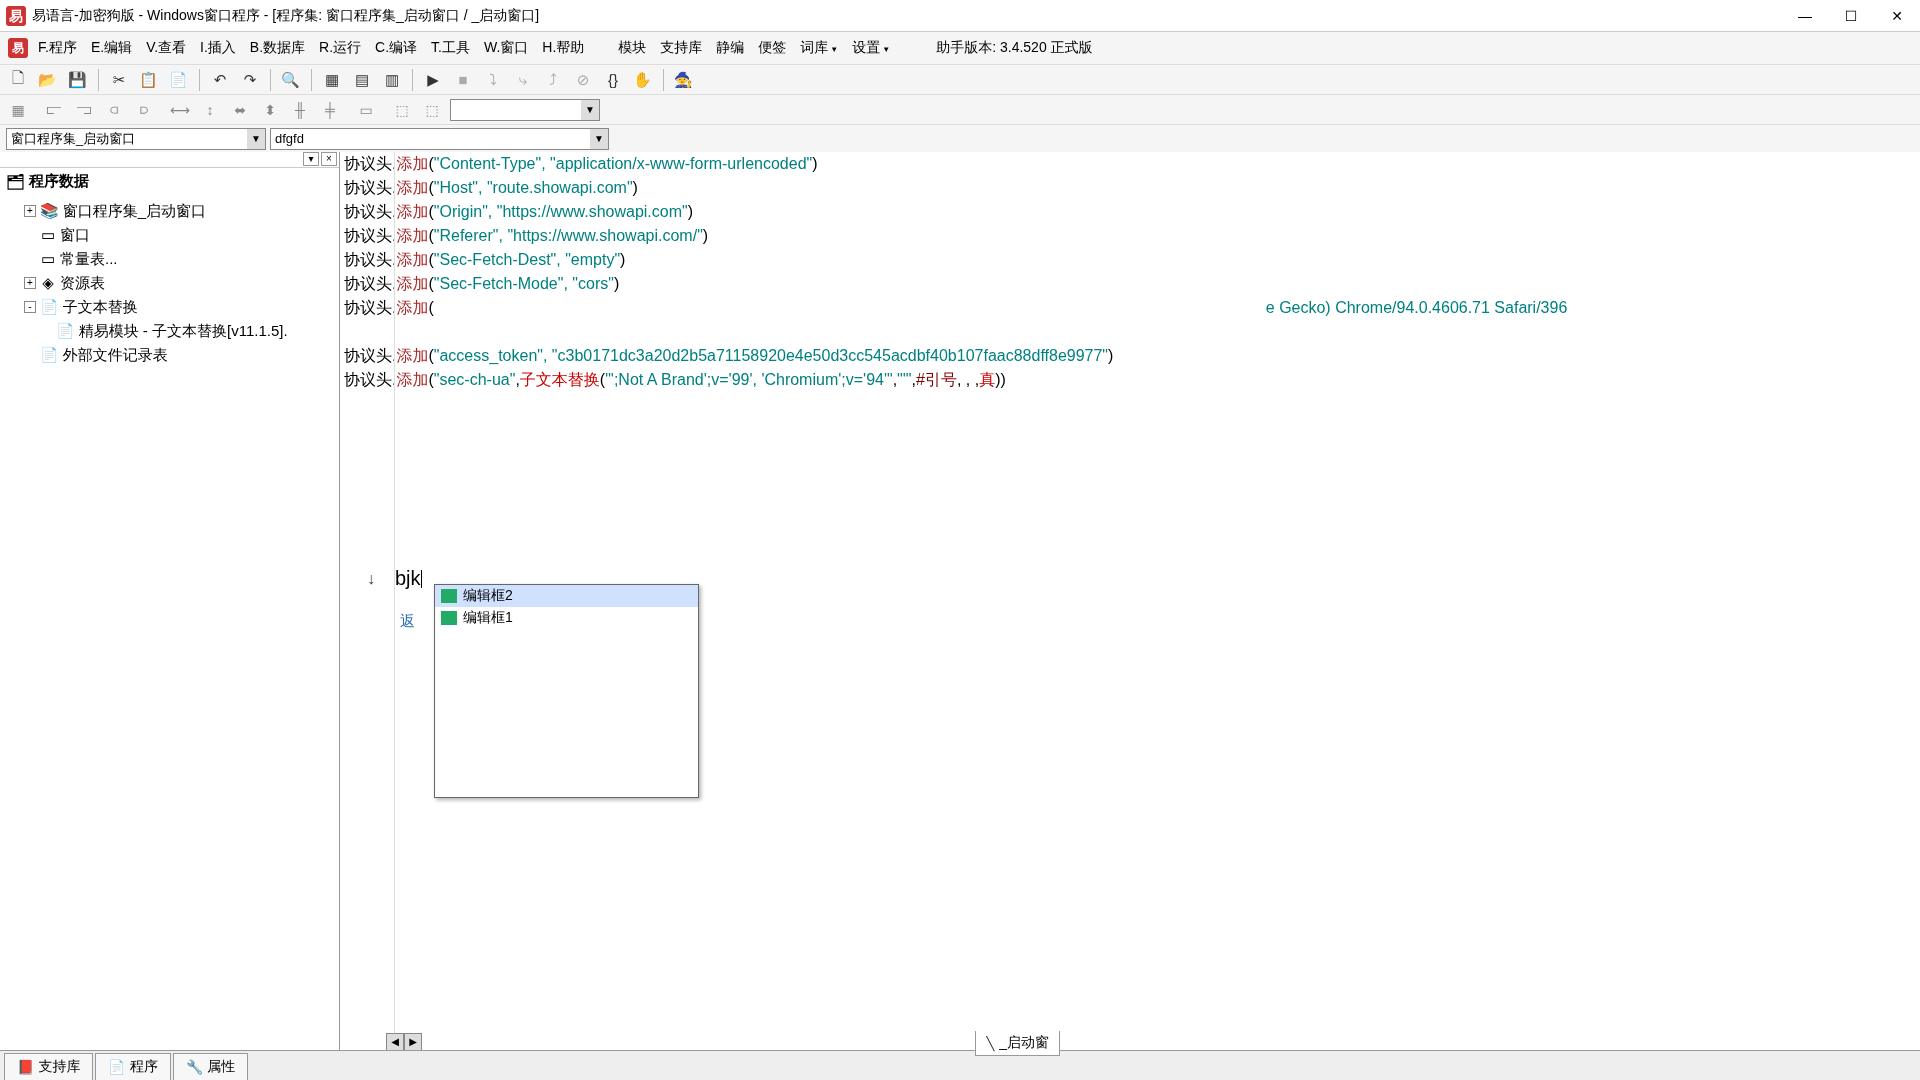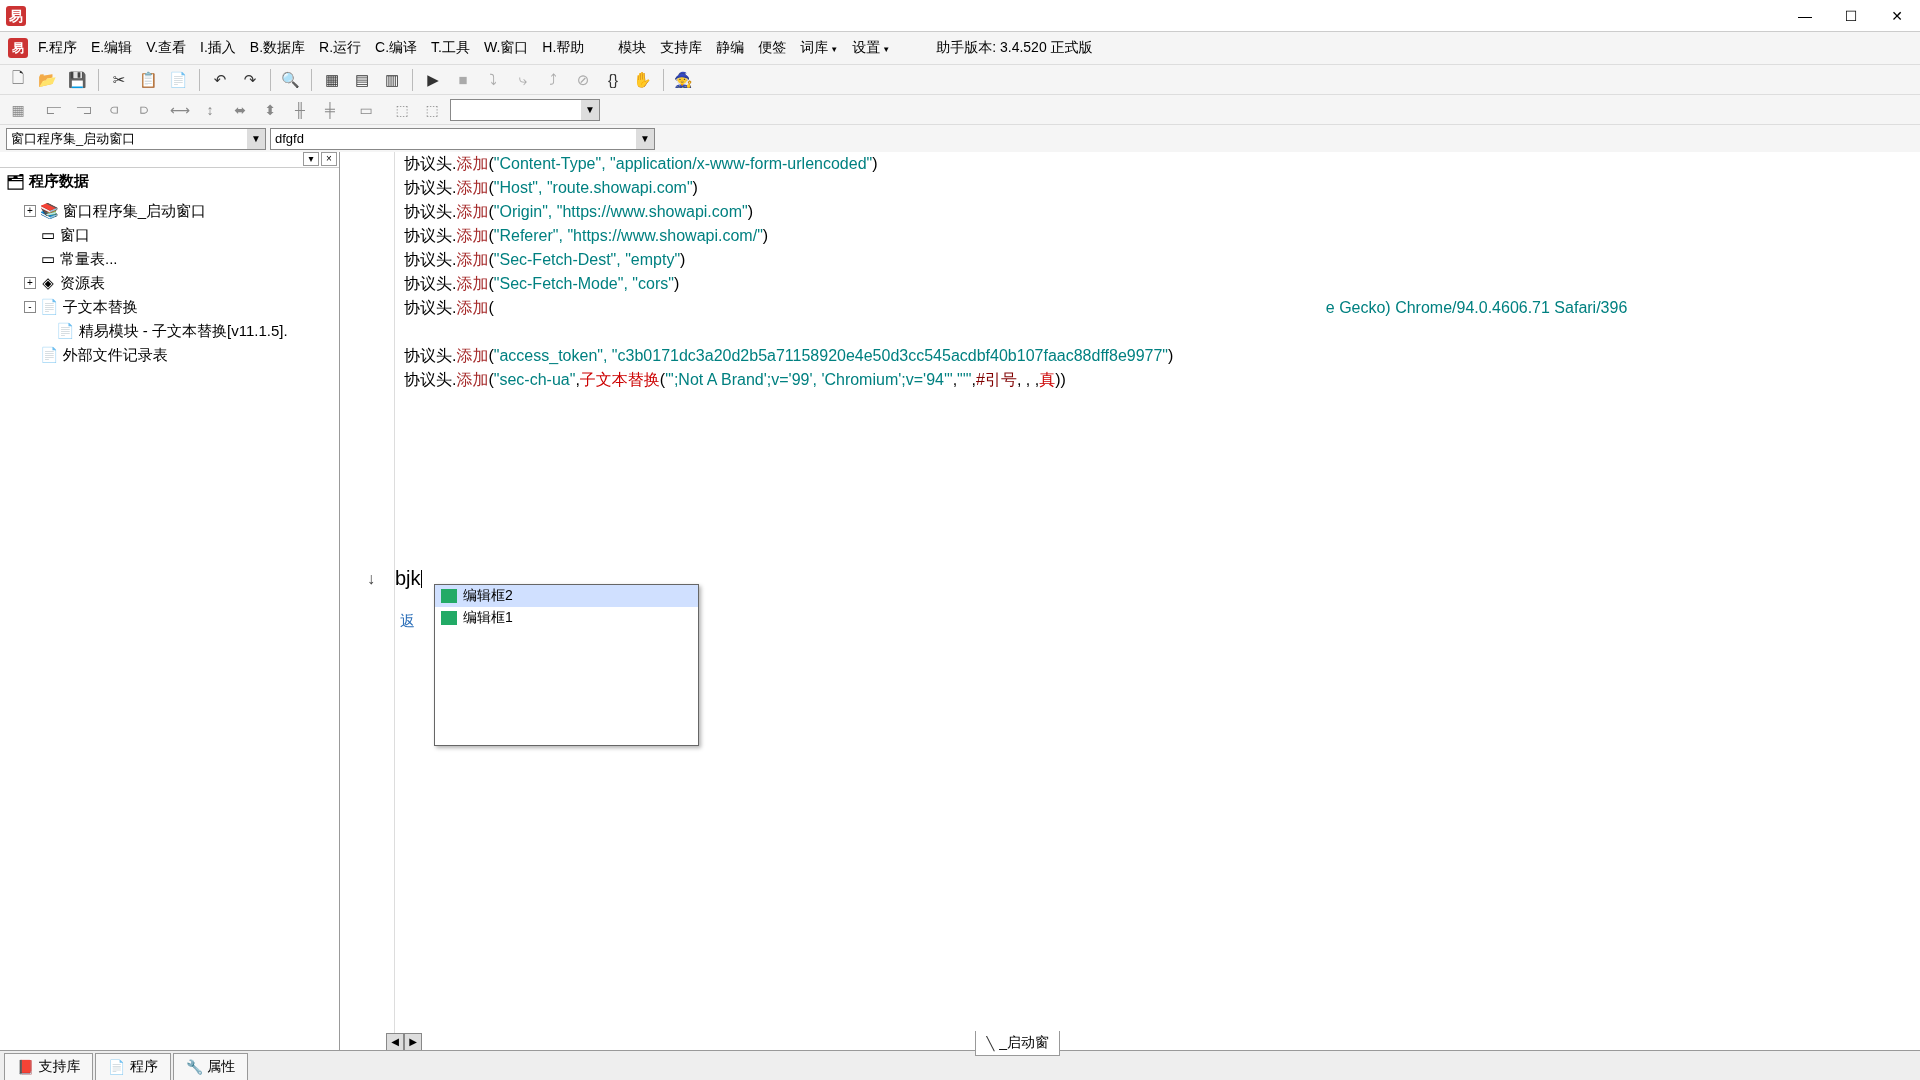--- a/index.html
+++ b/index.html
@@ -18,62 +18,63 @@
 .toolbar1 .tb { width: 24px; height: 24px; border: 1px solid transparent; display: flex; align-items: center; justify-content: center; font-size: 15px; color: #333; }
 .toolbar1 .sep { width: 1px; height: 22px; background: #bbb; margin: 0 2px; }
 .toolbar2 { height: 30px; background: #f5f5f5; border-top: 1px solid #ddd; display: flex; align-items: center; padding: 0 6px; gap: 6px; }
 .toolbar2 .tb { width: 24px; height: 24px; display: flex; align-items: center; justify-content: center; font-size: 14px; color: #888; }
 .toolbar2 .combo { width: 150px; height: 22px; border: 1px solid #888; background: #fff; display: flex; align-items: center; }
 .toolbar2 .combo .arrow { margin-left: auto; width: 18px; height: 20px; background: #ddd; text-align: center; font-size: 10px; line-height: 20px; }
 .navbar { height: 28px; background: #f5f5f5; border-top: 1px solid #ddd; display: flex; align-items: center; padding: 0 6px; gap: 4px; }
 .navbar .combo { height: 22px; border: 1px solid #888; background: #fff; display: flex; align-items: center; padding-left: 4px; font-size: 13px; }
 .navbar .combo .arrow { margin-left: auto; width: 18px; height: 20px; background: #ddd; text-align: center; font-size: 10px; line-height: 20px; }
 .navbar .c1 { width: 260px; }
-.navbar .c2 { width: 385px; justify-content: center; }
+.navbar .c2 { width: 339px; justify-content: center; }
 .main { display:flex; height: calc(1080px - 32px - 32px - 30px - 30px - 28px - 30px); }
 .sidebar { width: 340px; border-right: 1px solid #999; background: #fff; position: relative; }
 .sidebar .closebox { height: 16px; display: flex; justify-content: flex-end; border-bottom: 1px solid #ccc; }
 .sidebar .closebox span { width: 16px; height: 14px; border: 1px solid #999; font-size: 10px; text-align: center; line-height: 12px; margin-right: 2px; }
 .sidebar .treehdr { padding: 4px 6px; display: flex; align-items: center; gap: 4px; font-size: 15px; color: #000; font-weight: bold; }
 .sidebar .tree { font-size: 15px; padding: 4px 8px; line-height: 24px; }
 .sidebar .tree .node { display:flex; align-items: center; gap: 4px; }
 .sidebar .tree .pm { width: 12px; height: 12px; border: 1px solid #888; font-size: 10px; line-height: 10px; text-align: center; }
 .sidebar .tree .sp { width: 12px; display: inline-block; }
 .sidebar .tree .ti { display: inline-block; min-width: 16px; text-align: center; }
 .editor { flex: 1; background: #fff; overflow: hidden; position: relative; font-family: "SimSun","NSimSun", monospace; }
 .editor .gutter { width: 55px; border-right: 1px solid #ddd; position: absolute; left: 0; top: 0; bottom: 0; }
-.editor .code { margin-left: 60px; padding-left: 4px; font-size: 16px; line-height: 24px; white-space: nowrap; }
+.editor .code { padding-left: 4px; font-size: 16px; line-height: 24px; white-space: nowrap; }
 .editor .line { display: flex; }
 .editor .obj { color: #000; }
 .editor .method { color: #a52a2a; }
 .editor .paren { color: #000; }
 .editor .str { color: #008080; }
 .editor .fn { color: #c00; }
 .editor .kw { color: #c00; }
 .editor .ref { color: #800000; }
-.editor .ac-pop { position: absolute; left: 450px; top: 430px; width: 265px; height: 162px; border: 1px solid #666; background: #fff; box-shadow: 2px 2px 4px rgba(0,0,0,0.3); }
+.editor .ac-pop { position: absolute; left: 450px; top: 430px; width: 265px; height: 214px; border: 1px solid #666; background: #fff; box-shadow: 2px 2px 4px rgba(0,0,0,0.3); }
 .editor .ac-pop .item { padding: 2px 6px; font-size: 14px; display: flex; align-items: center; gap: 6px; }
 .editor .ac-pop .sel { background: #d0e0ff; }
 .editor .ac-pop .ico { width: 16px; height: 14px; background: #2a6; display: inline-block; }
 .editor .retlabel { position: absolute; left: 414px; top: 460px; font-size: 15px; color: #2a6eb8; }
 .editor .bjk { font-size: 20px; }
 .editor .cursor { border-right: 1px solid #000; height: 18px; }
 .editor .hscroll { position: absolute; bottom: 8px; left: 405px; display:flex; }
 .editor .hscroll span { width: 18px; height: 18px; border: 1px solid #888; background: #ddd; text-align: center; font-size: 10px; line-height: 16px; }
 .bottom-tabs { height: 30px; background: #eee; border-top: 1px solid #999; display: flex; align-items: flex-end; padding-left: 4px; }
 .bottom-tabs .btab { padding: 4px 12px; border: 1px solid #999; border-bottom: none; background: #f7f7f7; margin-right: 2px; font-size: 14px; display: flex; align-items: center; gap: 4px; }
 .bottom-tabs .editor-tab { margin-left: auto; margin-right: 860px; border: 1px solid #999; border-top: none; padding: 3px 10px; font-size: 14px; position: relative; top: -24px; background: #fff; display: flex; align-items: center; gap: 5px;}
 .bottom-tabs .editor-tab .x { font-size: 13px; color:#333; }
 .overlay { position: absolute; pointer-events: none; }
 </style>
 </head>
 <body>
 
 <div class="titlebar">
   <div class="icon-e">易</div>
+  <div class="title">易语言-加密狗版 - Windows窗口程序 - [程序集: 窗口程序集_启动窗口 / _启动窗口]</div>
   <div class="winbtns">
     <span>—</span>
     <span>☐</span>
     <span>✕</span>
   </div>
 </div>
 
 <div class="menubar">
   <div class="icon-e">易</div>
   <span class="mi">F.程序</span>

